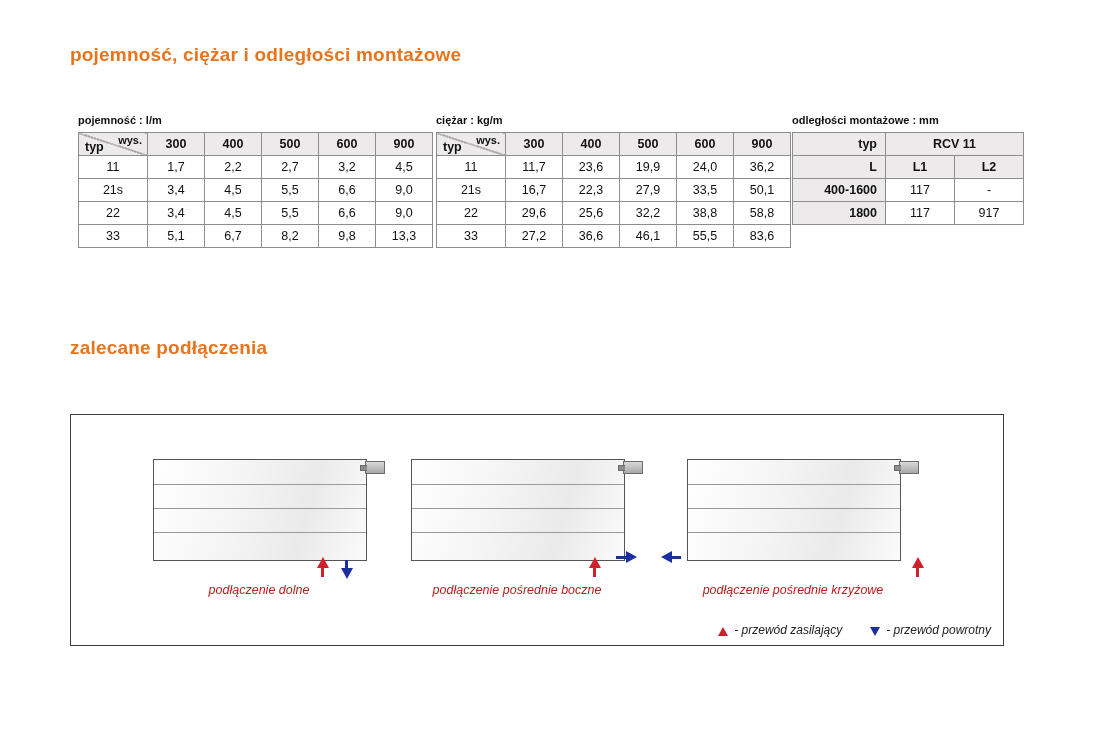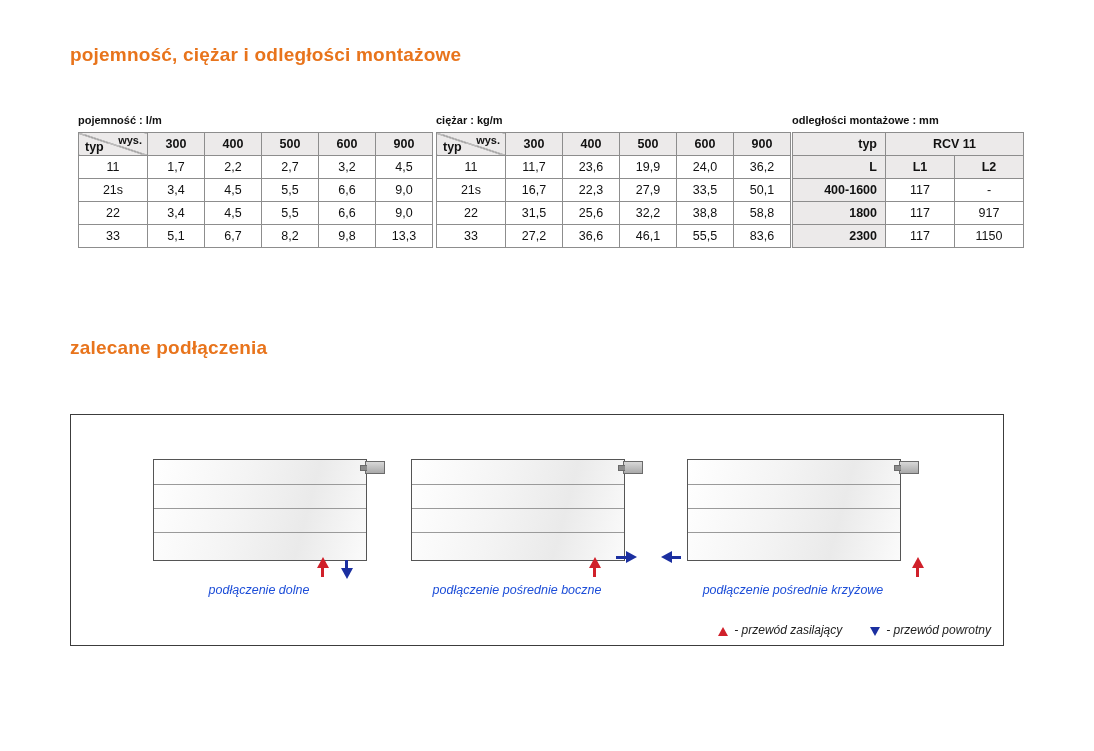--- a/index.html
+++ b/index.html
@@ -159,21 +159,21 @@
     width: 6px;
     height: 4px;
     background: #8c8c8c;
     border: 1px solid #6b6b6b;
     border-right: none;
   }
   .caption {
     position: absolute;
     font-size: 12.5px;
     font-style: italic;
-    color: #1d4ed8;
+    color: #b91c1c;
     text-align: center;
     white-space: nowrap;
   }
   .arrow {
     position: absolute;
     width: 0; height: 0;
   }
   .arrow.up-red {
     border-left: 6px solid transparent;
     border-right: 6px solid transparent;
@@ -323,21 +323,21 @@
       <tr>
         <td class="rowhead">21s</td>
         <td class="valcell">16,7</td>
         <td class="valcell">22,3</td>
         <td class="valcell">27,9</td>
         <td class="valcell">33,5</td>
         <td class="valcell">50,1</td>
       </tr>
       <tr>
         <td class="rowhead">22</td>
-        <td class="valcell">31,5</td>
+        <td class="valcell">29,6</td>
         <td class="valcell">25,6</td>
         <td class="valcell">32,2</td>
         <td class="valcell">38,8</td>
         <td class="valcell">58,8</td>
       </tr>
       <tr>
         <td class="rowhead">33</td>
         <td class="valcell">27,2</td>
         <td class="valcell">36,6</td>
         <td class="valcell">46,1</td>
@@ -364,25 +364,20 @@
       <tr>
         <td class="rlabel">400-1600</td>
         <td class="val">117</td>
         <td class="val">-</td>
       </tr>
       <tr>
         <td class="rlabel">1800</td>
         <td class="val">117</td>
         <td class="val">917</td>
       </tr>
-      <tr>
-        <td class="rlabel">2300</td>
-        <td class="val">117</td>
-        <td class="val">1150</td>
-      </tr>
     </tbody>
       </table>
   </div>
 
   <div class="section-title" id="title-connections">zalecane podłączenia</div>
 
   <div id="panel">
 
     <div class="radiator" style="left:82px; top:44px;">
       <div class="line" style="top:24px;"></div>

